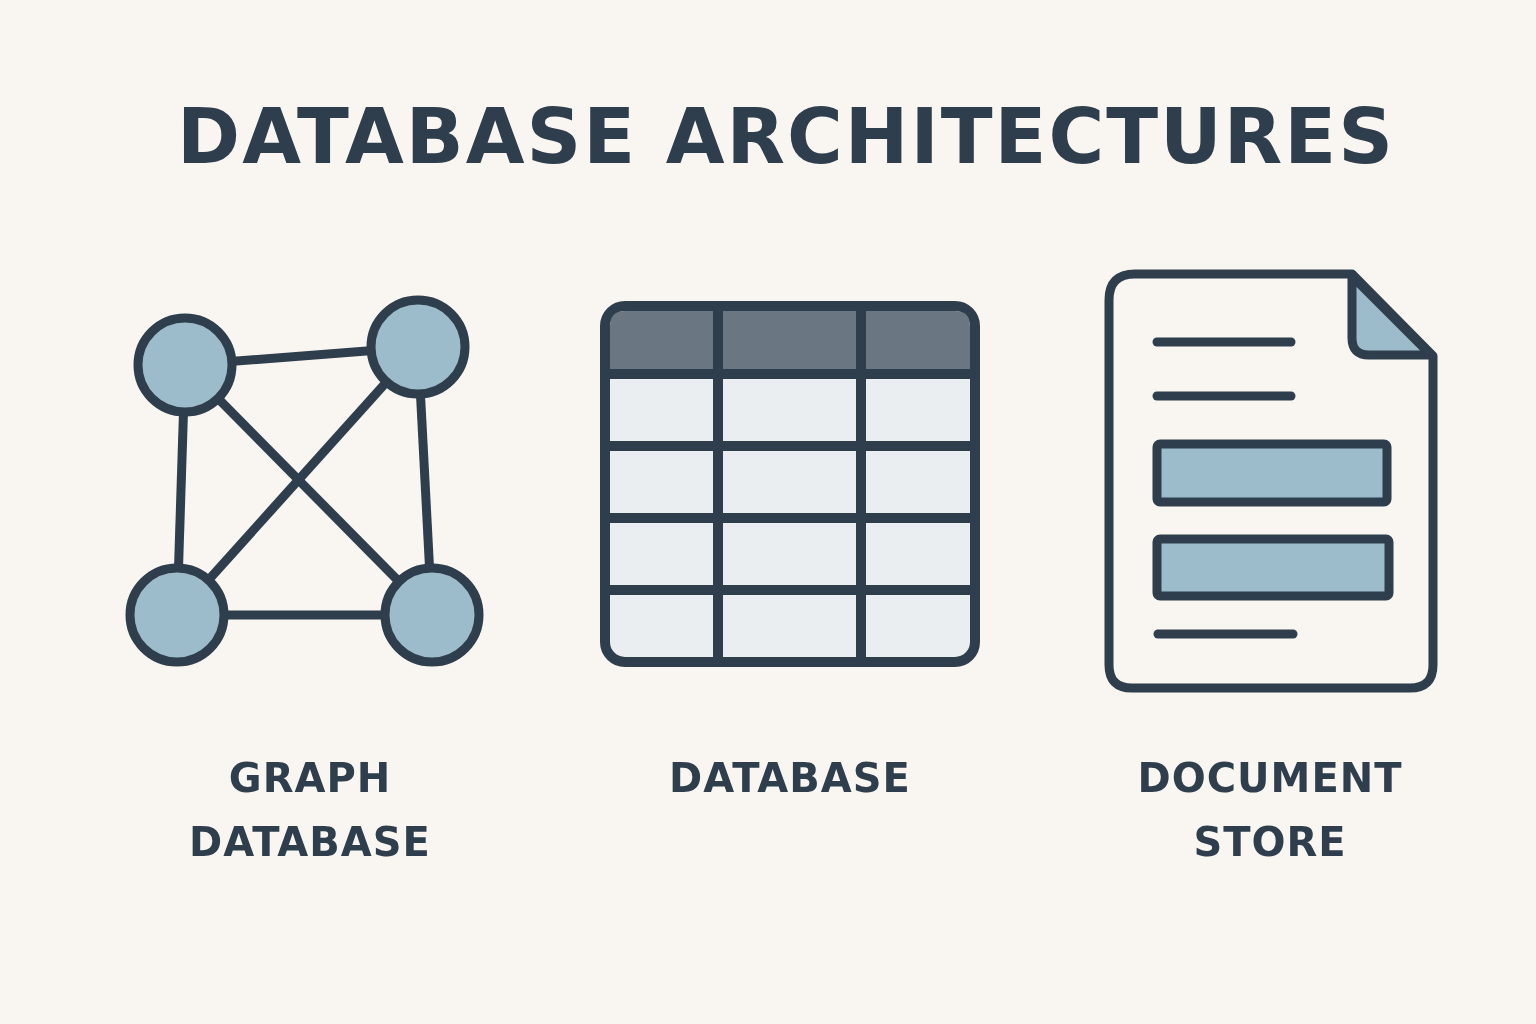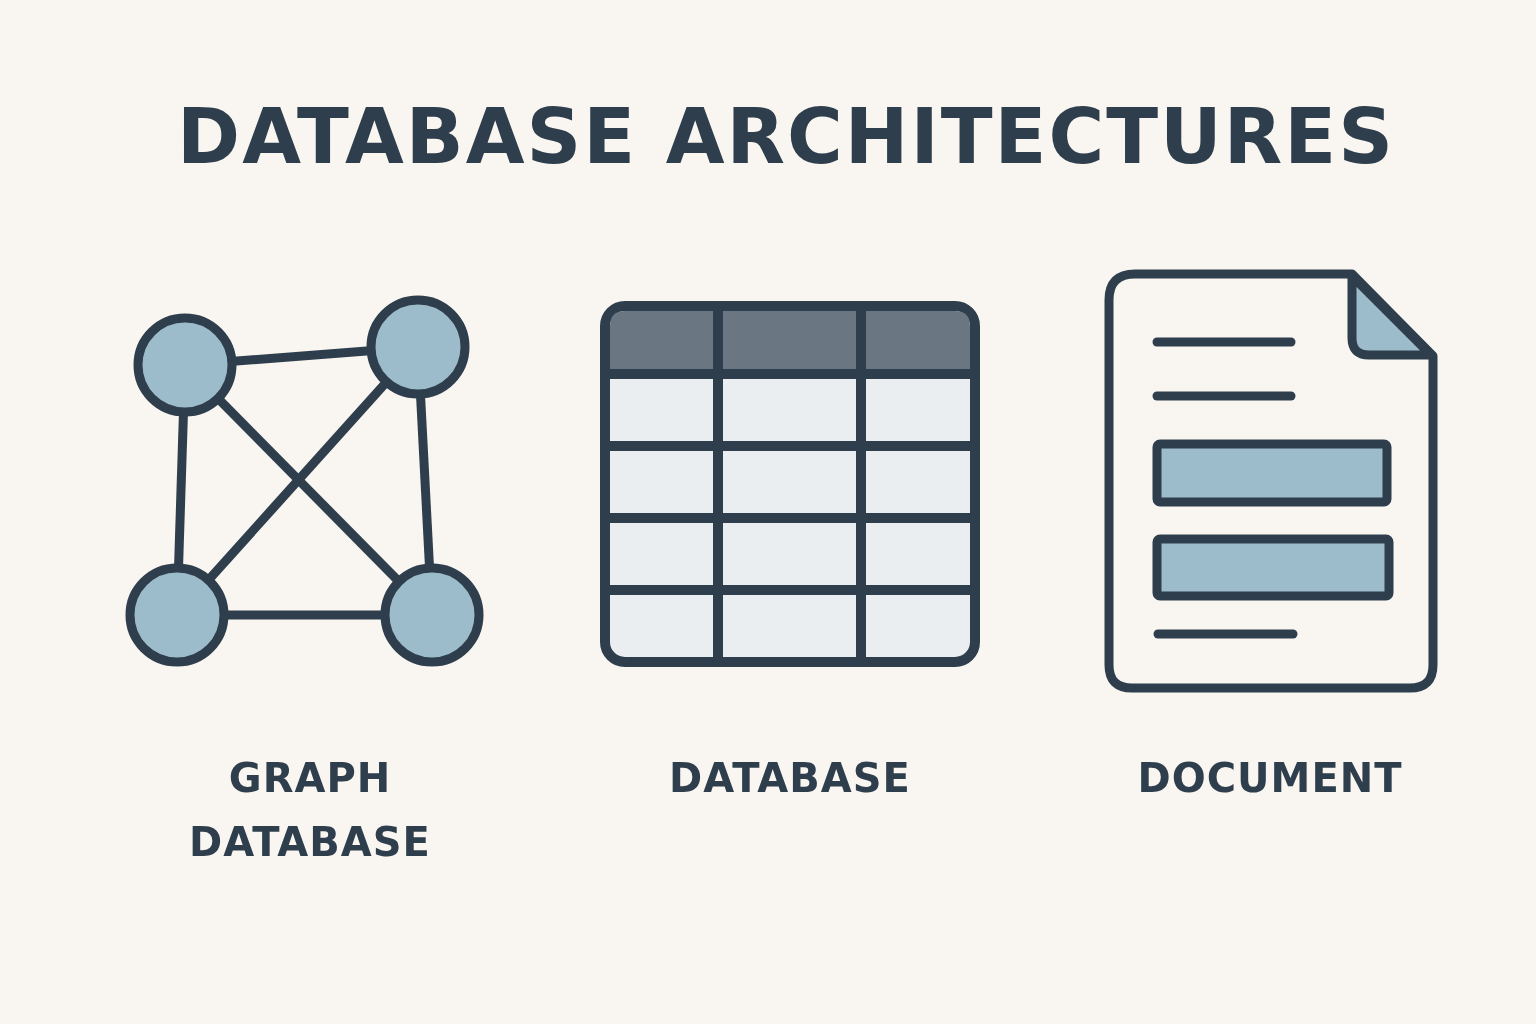--- a/index.html
+++ b/index.html
@@ -71,13 +71,14 @@
 
 <div class="label" style="left:110px;top:746px;width:400px;">
   <span>GRAPH</span>
   <span>DATABASE</span>
 </div>
 <div class="label" style="left:580px;top:746px;width:420px;">
   <span>DATABASE</span>
 </div>
 <div class="label" style="left:1070px;top:746px;width:400px;">
   <span>DOCUMENT</span>
+  <span>STORE</span>
 </div>
 
 </body></html>

